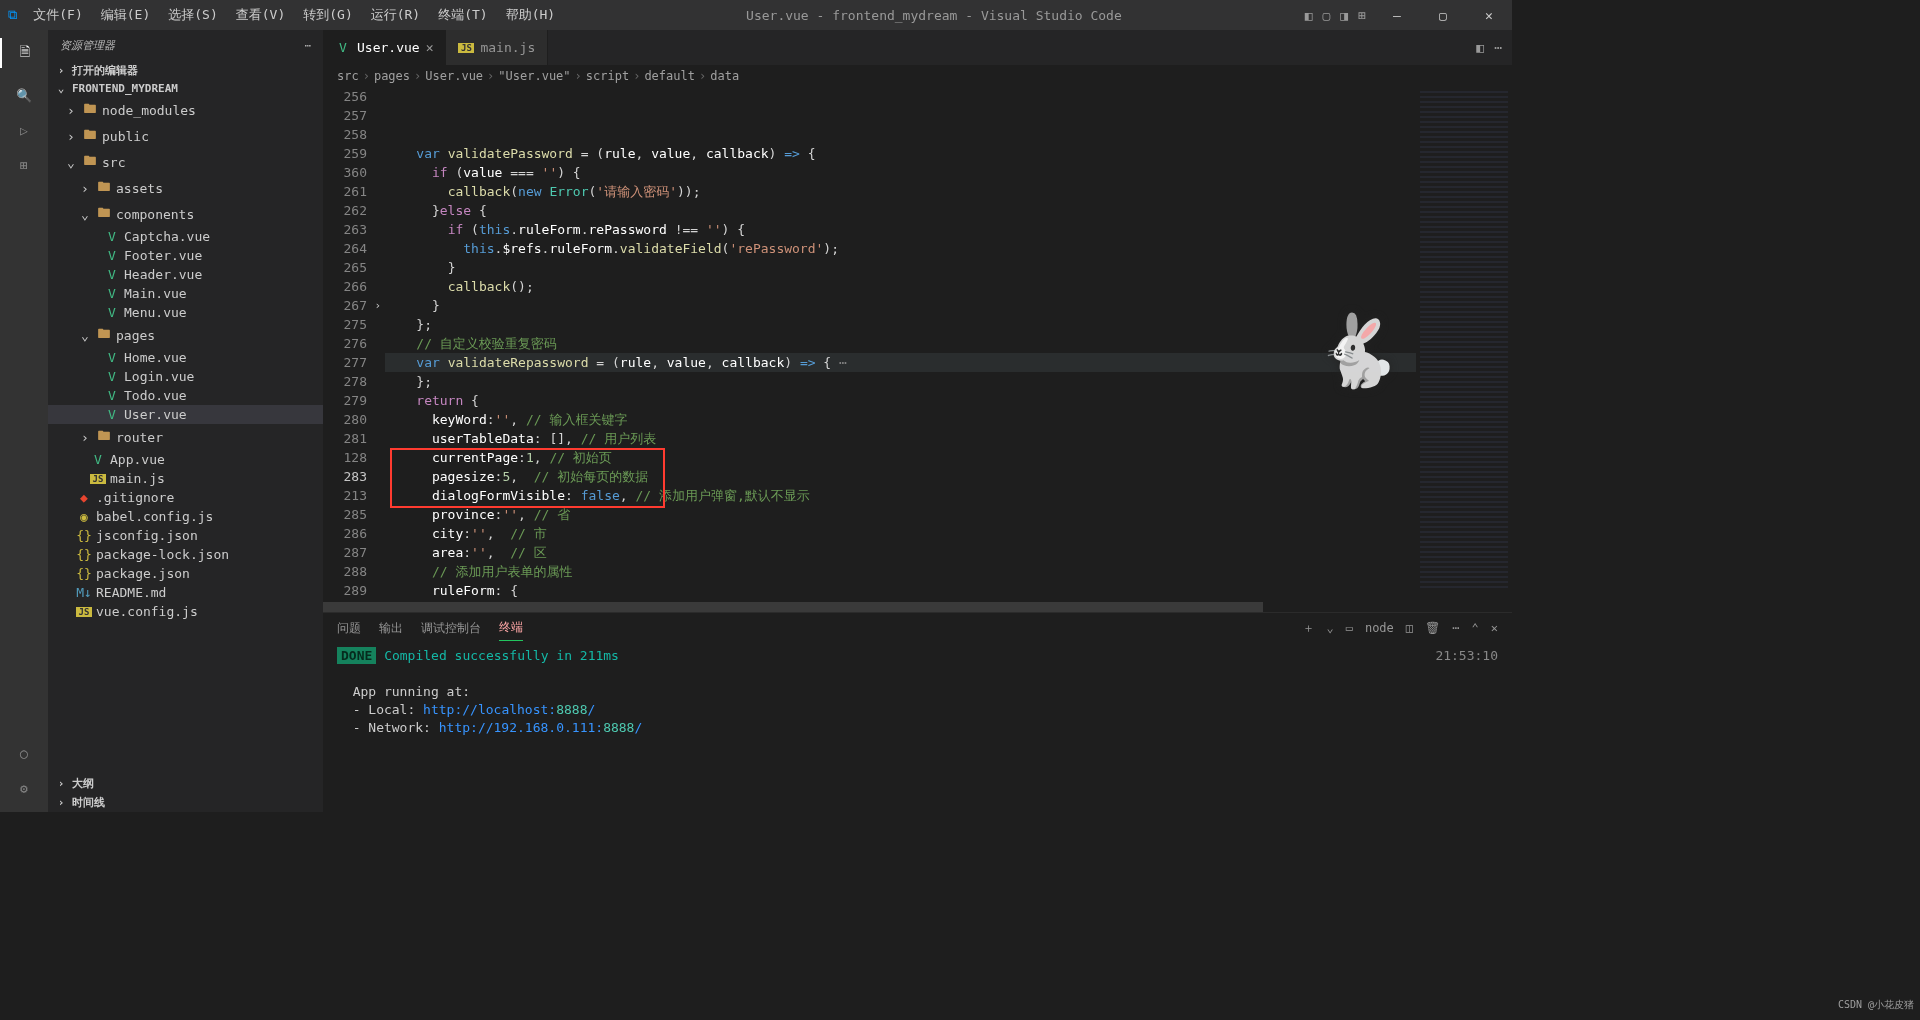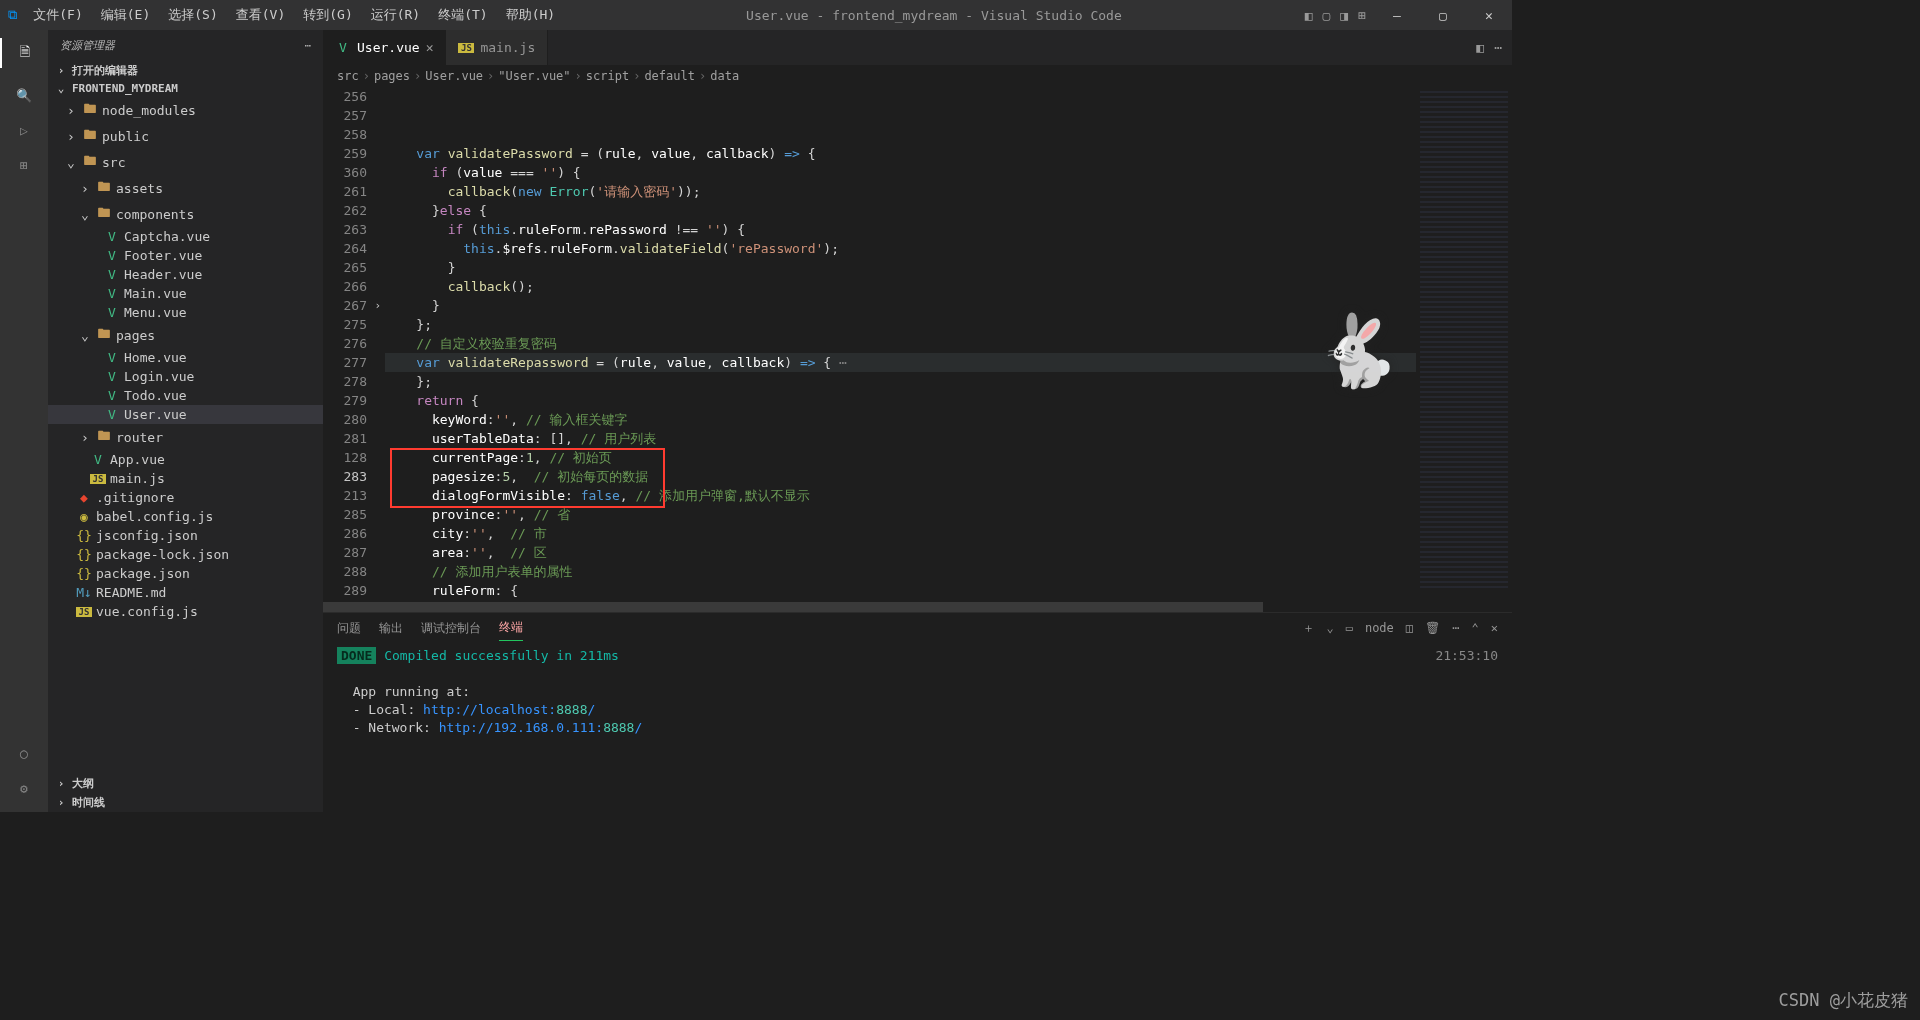--- a/index.html
+++ b/index.html
@@ -64,21 +64,21 @@
 .terminal-panel{height:200px;background:#1e1e1e;border-top:1px solid #2b2b2b;display:flex;flex-direction:column;}
 .term-tabs{height:30px;display:flex;align-items:center;gap:18px;padding:0 14px;color:#969696;font-size:12px;}
 .term-tabs .ttab{cursor:pointer;padding:4px 0;}
 .term-tabs .ttab.active{color:#fca5a5;border-bottom:1px solid #22c55e;}
 .term-actions{margin-left:auto;display:flex;gap:12px;align-items:center;}
 .term-body{flex:1;padding:4px 14px;font-family:Consolas,monospace;font-size:13px;line-height:18px;color:#ccc;}
 .done-badge{background:#15825d;color:#062b1e;padding:1px 4px;font-weight:bold;}
 .link{color:#3794ff;}
 .link .port{color:#4ec9b0;}
 .timestamp{float:right;color:#888;}
-.watermark{position:absolute;right:12px;bottom:8px;color:#bdbdbd;font-size:17px;opacity:.8;}
+.watermark{position:absolute;right:6px;bottom:8px;color:#bdbdbd;font-size:10px;opacity:.8;}
 .mascot{position:absolute;right:110px;bottom:210px;font-size:70px;opacity:.95;pointer-events:none;filter:drop-shadow(0 0 4px #222);}
 </style>
 </head>
 <body>
 
 <div class="titlebar">
   <span class="vscode-icon">⧉</span>
   <div class="menu" id="menu-bar">
       <span>文件(F)</span>
       <span>编辑(E)</span>

